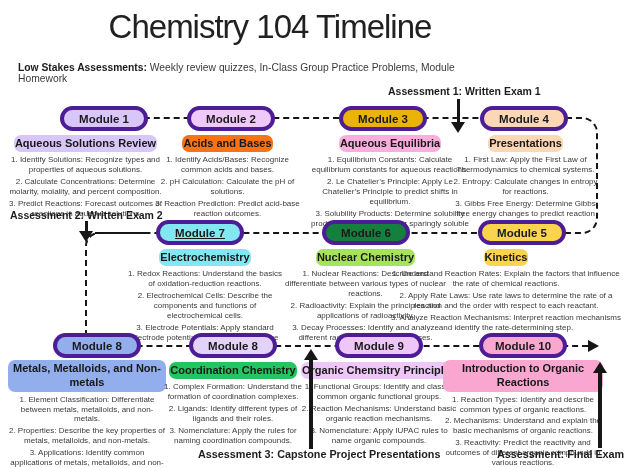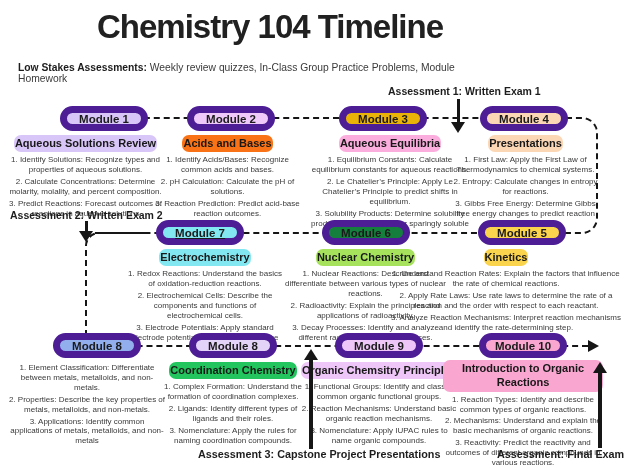--- a/index.html
+++ b/index.html
@@ -3,21 +3,21 @@
 <meta charset="utf-8">
 <style>
   html,body{margin:0;padding:0;}
   body{
     width:624px;height:468px;position:relative;background:#ffffff;
     font-family:"Liberation Sans", sans-serif;overflow:hidden;color:#1c1c1c;
   }
   
   .page-title{
     position:absolute;left:60px;top:8px;width:420px;text-align:center;
-    font-size:33px;font-weight:700;letter-spacing:-1px;color:#212121;
+    font-size:33px;font-weight:400;letter-spacing:-1px;color:#212121;
   }
   .subtitle{position:absolute;left:18px;top:62px;width:480px;font-size:10.3px;color:#3a3a3a;}
   .subtitle b{color:#1c1c1c;}
   
   .dash{position:absolute;z-index:1;border-top:2.5px dashed #161616;}
   .curve-right{
     position:absolute;z-index:1;left:566px;top:117px;width:32px;height:117px;
     border-top:2.5px dashed #161616;border-right:2.5px dashed #161616;border-bottom:2.5px dashed #161616;
     border-radius:0 16px 16px 0;box-sizing:border-box;
   }
@@ -37,21 +37,21 @@
   
   .assess{position:absolute;z-index:4;font-weight:800;white-space:nowrap;color:#1d1d1d;}
   .assess-1{left:388px;top:85px;font-size:10.5px;}
   .assess-2{left:10px;top:209px;font-size:10.5px;}
   .assess-3{left:198px;top:448px;width:232px;text-align:center;font-size:10.8px;}
   .assess-4{left:497px;top:448px;font-size:10.8px;}
   
   .module{position:absolute;z-index:2;text-align:center;padding-top:27px;box-sizing:border-box;}
   .pill{
     position:absolute;top:0;height:25px;width:88px;box-sizing:border-box;
-    border:7px solid #4c1d95;border-radius:14px;background:#fff;
+    border:4px solid #4c1d95;border-radius:14px;background:#fff;
     display:flex;align-items:center;justify-content:center;
     font-weight:800;font-size:11.5px;color:#1a1a1a;white-space:nowrap;
   }
   .mtitle{line-height:1.1;}
   .hl{display:inline-block;padding:1px 1px 2px;border-radius:7px;
     font-weight:800;font-size:11px;line-height:1.3;color:#181818;}
   .mlist{margin-top:3px;font-size:8px;line-height:1.24;color:#3a3a3a;}
   .mitem{margin-bottom:2px;}
   .mod0{left:8px;top:106px;width:155px;}  .mod0 .pill{left:52px;}
   .mod1{left:150px;top:106px;width:155px;}.mod1 .pill{left:37px;}
@@ -160,20 +160,21 @@
   <div class="mtitle"><span class="hl" style="background: rgb(251, 212, 78);">Kinetics</span></div>
   <div class="mlist">
     <div class="mitem">1. Understand Reaction Rates: Explain the factors that influence the rate of chemical reactions.</div>
     <div class="mitem">2. Apply Rate Laws: Use rate laws to determine the rate of a reaction and the order with respect to each reactant.</div>
     <div class="mitem">3. Analyze Reaction Mechanisms: Interpret reaction mechanisms and identify the rate-determining step.</div>
   </div>
 </div>
 
 <div class="module mod7">
   <div class="pill" style="background: rgb(146, 174, 236);">Module 8</div>
+  <div class="mtitle"><span class="hl" style="background: rgb(146, 174, 236);">Metals, Metalloids, and Non-metals</span></div>
   <div class="mlist">
     <div class="mitem">1. Element Classification: Differentiate between metals, metalloids, and non-metals.</div>
     <div class="mitem">2. Properties: Describe the key properties of metals, metalloids, and non-metals.</div>
     <div class="mitem">3. Applications: Identify common applications of metals, metalloids, and non-metals</div>
   </div>
 </div>
 
 <div class="module mod8">
   <div class="pill" style="background: rgb(228, 211, 249);">Module 8</div>
   <div class="mtitle"><span class="hl" style="background: #22c55e;">Coordination Chemistry</span></div>

